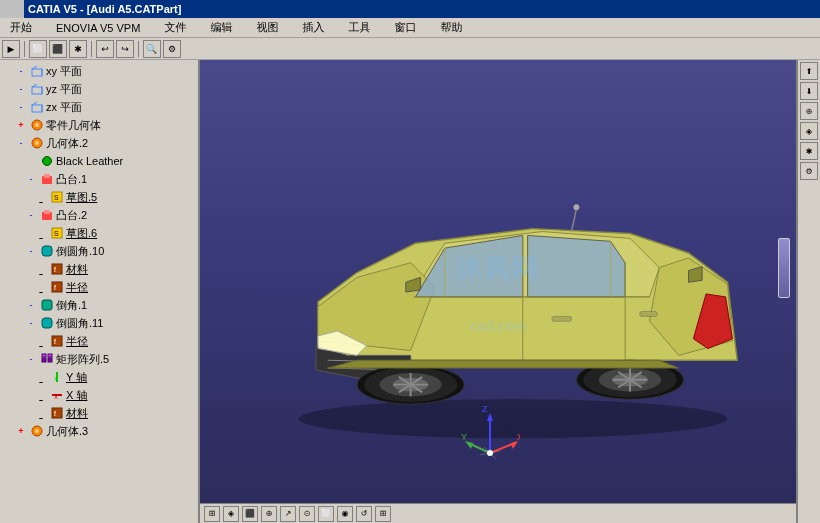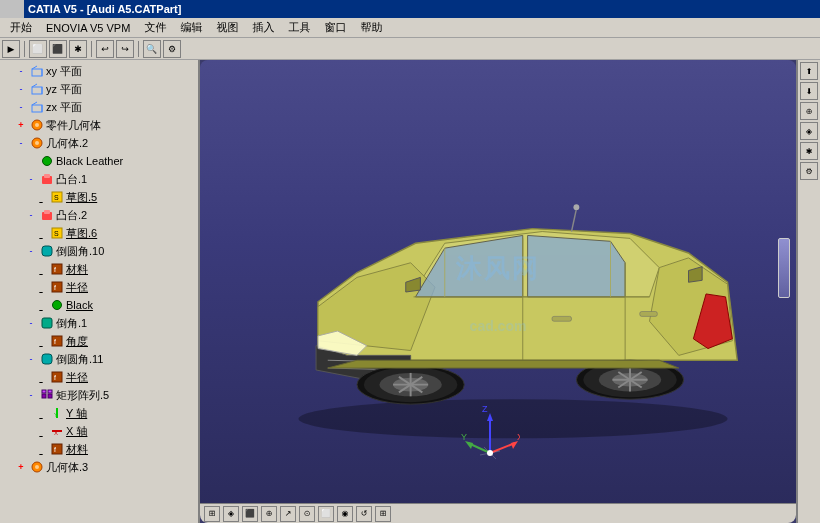--- a/index.html
+++ b/index.html
@@ -26,21 +26,21 @@
     }
 
     
     .menu-bar {
       background: #d4d0c8;
       height: 20px;
       display: flex;
       align-items: center;
       padding: 0 4px;
       border-bottom: 1px solid #a0a0a0;
-      gap: 2px;
+      gap: 12px;
     }
     .menu-item {
       padding: 1px 6px;
       cursor: pointer;
       font-size: 11px;
       color: #000;
     }
 
     
     .toolbar {
@@ -123,21 +123,20 @@
       font-size: 11px;
       color: #000;
     }
 
     
     .viewport {
       flex: 1;
       position: relative;
       background: linear-gradient(180deg, #4a4a8a 0%, #3a3a7a 40%, #2a2a5a 100%);
       overflow: hidden;
-      border-radius: 8px;
     }
 
     
     .car-container {
       position: absolute;
       top: 20px;
       left: 40px;
       right: 10px;
       bottom: 20px;
       display: flex;
@@ -418,51 +417,34 @@
         <span class="tree-icon">&nbsp;</span>
         <span class="tree-icon">
             <svg width="12" height="12">
               <rect x="1" y="1" width="10" height="10" fill="#aa4400" stroke="#662200" stroke-width="1"></rect>
               <text x="3" y="9" font-size="7" fill="#fff">f</text>
             </svg>
           </span>
         <span class="tree-label">半径</span>
       </div>
 
-      <div class="tree-item tree-indent-3">
-        <span class="tree-icon">&nbsp;</span>
-        <span class="tree-icon">
-            <div class="icon-green-circle"></div>
-          </span>
-        <span class="tree-label">Black</span>
-      </div>
 
       <div class="tree-item tree-indent-2">
         <span class="tree-icon">
             <span style="color:#0000ff;font-size:9px;">-</span>
           </span>
         <span class="tree-icon">
             <svg width="12" height="12">
               <rect x="1" y="1" width="10" height="10" fill="#00aa88" stroke="#005544" stroke-width="1" rx="2"></rect>
             </svg>
           </span>
         <span class="tree-label">倒角.1</span>
       </div>
 
 
-      <div class="tree-item tree-indent-3">
-        <span class="tree-icon">&nbsp;</span>
-        <span class="tree-icon">
-            <svg width="12" height="12">
-              <rect x="1" y="1" width="10" height="10" fill="#aa4400" stroke="#662200" stroke-width="1"></rect>
-              <text x="3" y="9" font-size="7" fill="#fff">f</text>
-            </svg>
-          </span>
-        <span class="tree-label">角度</span>
-      </div>
 
       <div class="tree-item tree-indent-2">
         <span class="tree-icon">
             <span style="color:#0000ff;font-size:9px;">-</span>
           </span>
         <span class="tree-icon">
             <svg width="12" height="12">
               <rect x="1" y="1" width="10" height="10" fill="#00aaaa" stroke="#005555" stroke-width="1" rx="3"></rect>
             </svg>
           </span>

